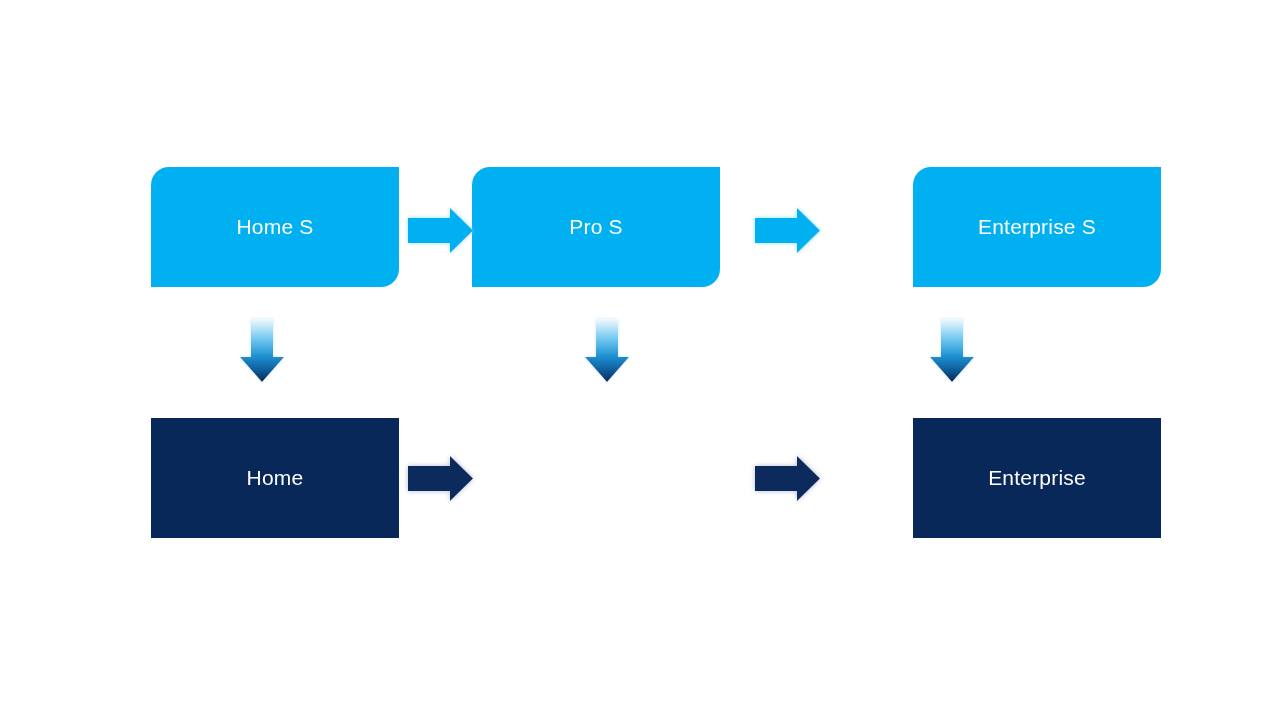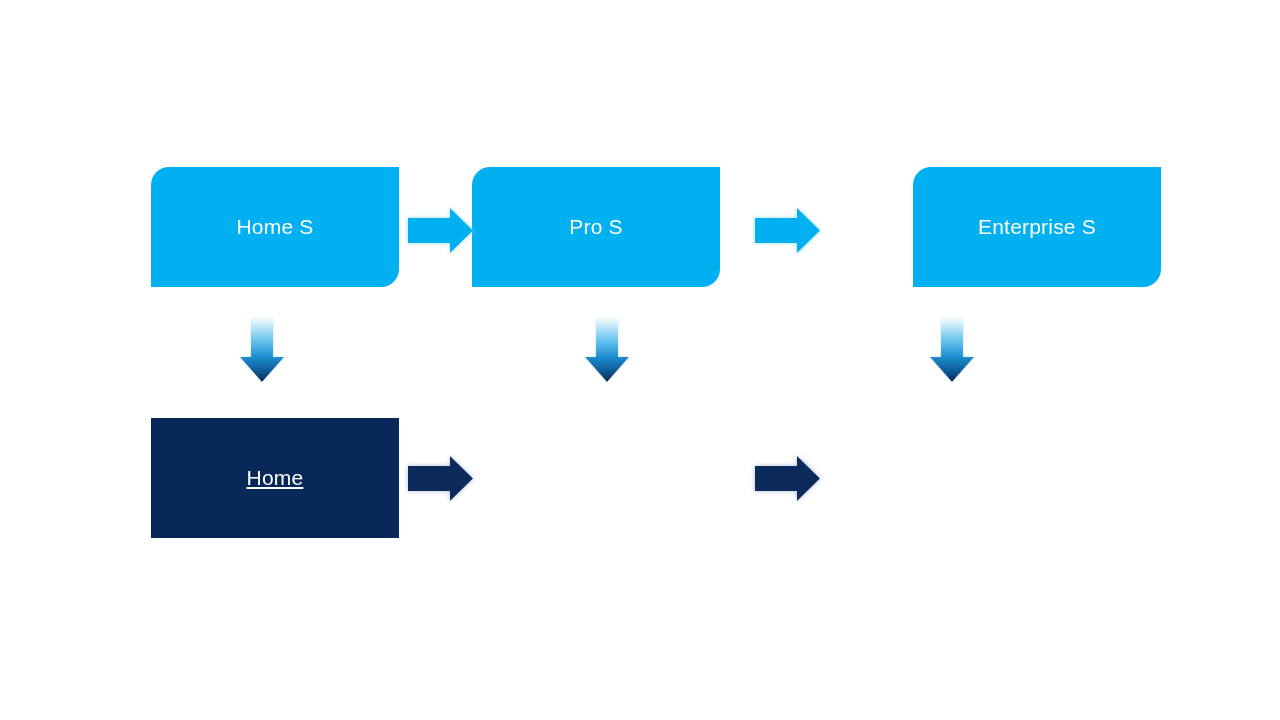--- a/index.html
+++ b/index.html
@@ -27,21 +27,21 @@
     border-radius: 18px 0 18px 0;
   }
   .node-bottom {
     background: var(--color-box-bottom, #08285A);
     border-radius: 0;
   }
   .col-0 { left: 151px; }
   .col-1 { left: 472px; }
   .col-2 { left: 878px; margin-left: 35px; }
   .row-top { top: 167px; }
-  .row-bottom { top: 418px; text-decoration: underline; }
+  .row-bottom { top: 418px; }
   .arrow {
     position: absolute;
     overflow: visible;
     pointer-events: none;
   }
   .node-label { white-space: nowrap; }
 </style>
 </head>
 <body>
 
@@ -74,20 +74,23 @@
   <div class="node node-top row-top col-1">
     <span class="node-label">Pro S</span>
   </div>
   <div class="node node-top row-top col-2">
     <span class="node-label">Enterprise S</span>
   </div>
 
   <div class="node node-bottom row-bottom col-0">
     <span class="node-label">Home</span>
   </div>
+  <div class="node node-bottom row-bottom col-2">
+    <span class="node-label">Enterprise</span>
+  </div>
 
   <svg class="arrow" style="left:408px; top:208px;" width="65" height="45" viewBox="0 0 65 45">
     <polygon points="0,10 42,10 42,0 65,22.5 42,45 42,35 0,35" fill="var(--color-arrow-top, #00B0F0)" filter="url(#glowCyan)"></polygon>
   </svg>
   <svg class="arrow" style="left:755px; top:208px;" width="65" height="45" viewBox="0 0 65 45">
     <polygon points="0,10 42,10 42,0 65,22.5 42,45 42,35 0,35" fill="var(--color-arrow-top, #00B0F0)" filter="url(#glowCyan)"></polygon>
   </svg>
 
   <svg class="arrow" style="left:408px; top:456px;" width="65" height="45" viewBox="0 0 65 45">
     <polygon points="0,10 42,10 42,0 65,22.5 42,45 42,35 0,35" fill="var(--color-arrow-bottom, #0A2B5C)" filter="url(#glowNavy)"></polygon>

